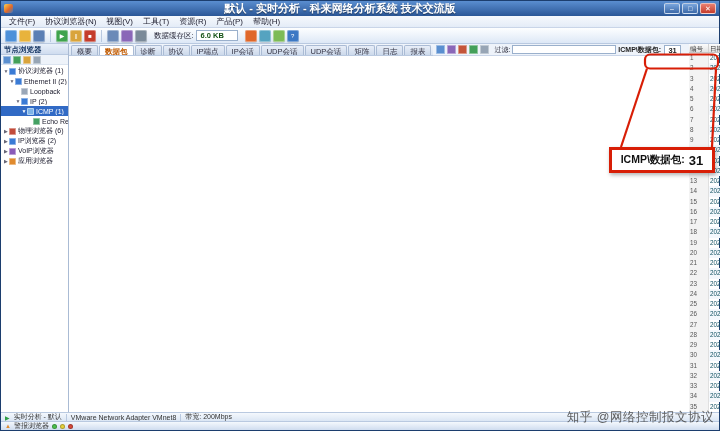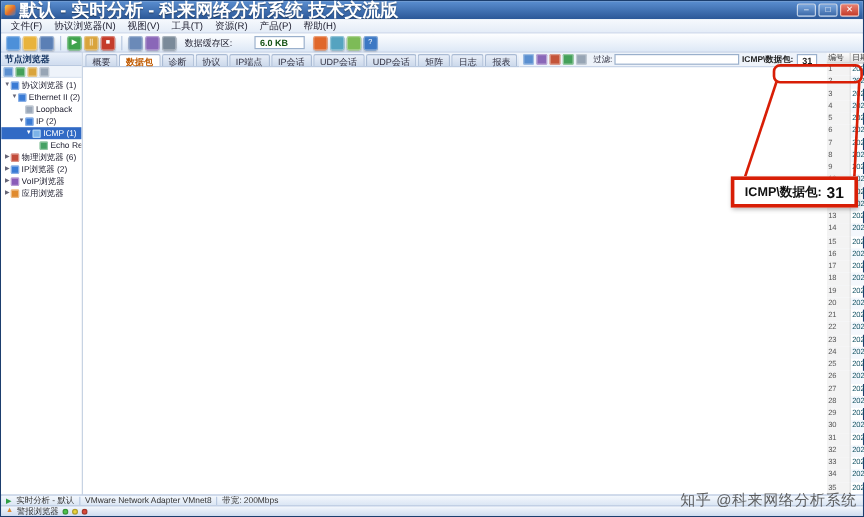--- a/index.html
+++ b/index.html
@@ -3,33 +3,33 @@
 <meta charset="utf-8">
 <style>
   *{margin:0;padding:0;box-sizing:border-box}
   html,body{width:720px;height:431px;overflow:hidden}
   body{font-family:"Liberation Sans","DejaVu Sans",sans-serif;background:#cfdcef;position:relative}
   .window{position:absolute;inset:0;display:flex;flex-direction:column;border:1px solid #1c3e6e;background:#eef3fa}
 
   
   .title-bar{height:15px;background:linear-gradient(#5a8ed0,#2b5797);display:flex;align-items:center;padding:0 3px;flex:none}
   .app-icon{width:9px;height:9px;border-radius:2px;background:linear-gradient(135deg,#ffd24d,#e06a2a 55%,#3c78c4);flex:none;margin-right:3px}
-  .title-text{flex:1;color:#fff;font-size:15px;font-weight:bold;white-space:nowrap;overflow:hidden;text-shadow:0 1px 1px rgba(0,0,0,.45)}
+  .title-text{flex:1;text-align:center;color:#fff;font-size:11px;font-weight:bold;white-space:nowrap;overflow:hidden;text-shadow:0 1px 1px rgba(0,0,0,.45)}
   .win-btns{display:flex;gap:2px}
   .win-btn{width:16px;height:11px;font-size:7px;line-height:10px;text-align:center;color:#fff;border:1px solid rgba(255,255,255,.65);border-radius:2px;background:linear-gradient(#7aa6dd,#3c69a8);cursor:default}
   .win-btn:last-child{background:linear-gradient(#e98070,#c43c2b)}
 
   
   .menu-bar{height:12px;background:linear-gradient(#f6f9fd,#e4ecf7);border-bottom:1px solid #c9d5e8;display:flex;font-size:8px;color:#223;padding-left:3px;flex:none}
   .menu-item{padding:0 5px;white-space:nowrap}
   .toolbar{height:16px;background:linear-gradient(#fdfeff,#dde8f6);border-bottom:1px solid #b9c9e0;display:flex;align-items:center;padding:0 4px;gap:2px;flex:none}
   .tb-group{display:flex;align-items:center;gap:2px}
   .tb-icon{width:12px;height:12px;border-radius:2px;color:#fff;font-size:6px;line-height:12px;text-align:center;box-shadow:inset 0 0 0 1px rgba(255,255,255,.35),0 1px 1px rgba(0,0,0,.15)}
   .tb-sep{width:1px;height:12px;background:#b9c9e0;margin:0 3px}
-  .buffer-field{display:flex;align-items:center;gap:18px;font-size:7.5px;color:#223;margin:0 5px;white-space:nowrap}
+  .buffer-field{display:flex;align-items:center;gap:2px;font-size:7.5px;color:#223;margin:0 5px;white-space:nowrap}
   .buffer-value{background:#fff;border:1px solid #9ab0cc;padding:0 4px;height:11px;line-height:10px;min-width:42px;color:#145214;font-weight:bold}
 
   
   .content{flex:1;display:flex;min-height:0}
   .left-panel{width:68px;flex:none;background:#fff;border-right:1px solid #aabbd4;display:flex;flex-direction:column}
   .panel-header{height:11px;flex:none;background:linear-gradient(#e9f0fa,#cfdcef);border-bottom:1px solid #b9c9e0;font-size:7.5px;font-weight:bold;color:#1b3a66;padding:1px 3px;white-space:nowrap;overflow:hidden}
   .tree-toolbar{height:10px;flex:none;display:flex;gap:2px;padding:1px 2px;border-bottom:1px solid #dbe4f0;background:#eef3fa}
   .tree-tb-icon{width:8px;height:8px;border-radius:1px;box-shadow:inset 0 0 0 1px rgba(255,255,255,.4)}
   .tree{flex:1;overflow:hidden;font-size:7px;color:#223;background:#fff;padding-top:1px}
   .tree-row{height:10px;display:flex;align-items:center;white-space:nowrap;overflow:hidden}
@@ -1101,13 +1101,13 @@
   <rect x="645" y="54.5" width="73" height="14" rx="5" fill="none" stroke="#d81e06" stroke-width="2.2"></rect>
   <line x1="647" y1="68.5" x2="621" y2="147" stroke="#d81e06" stroke-width="2.2"></line>
   <line x1="716" y1="68.5" x2="712" y2="147" stroke="#d81e06" stroke-width="2.2"></line>
 </svg>
 
 <div class="callout">
   <span class="callout-label">ICMP\数据包:</span>
   <span class="callout-value">31</span>
 </div>
 
-<div class="watermark">知乎 @科来网络分析系统</div>
+<div class="watermark">知乎 @网络控制报文协议</div>
 
 </body></html>

